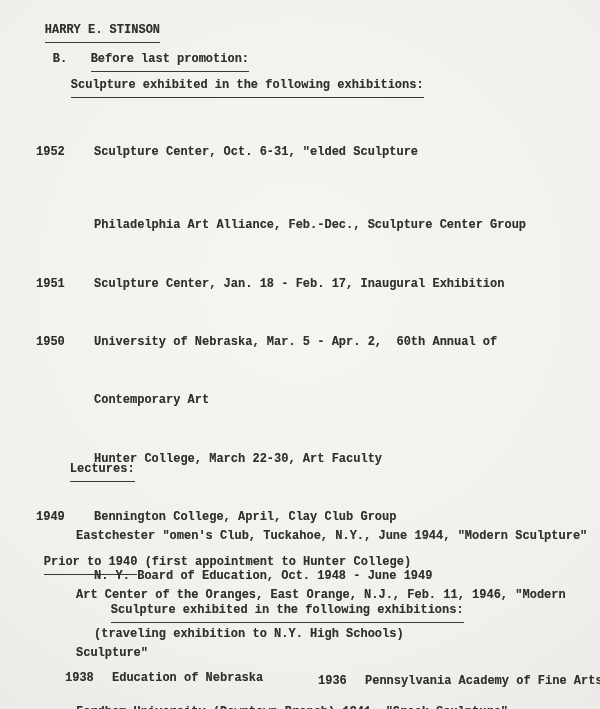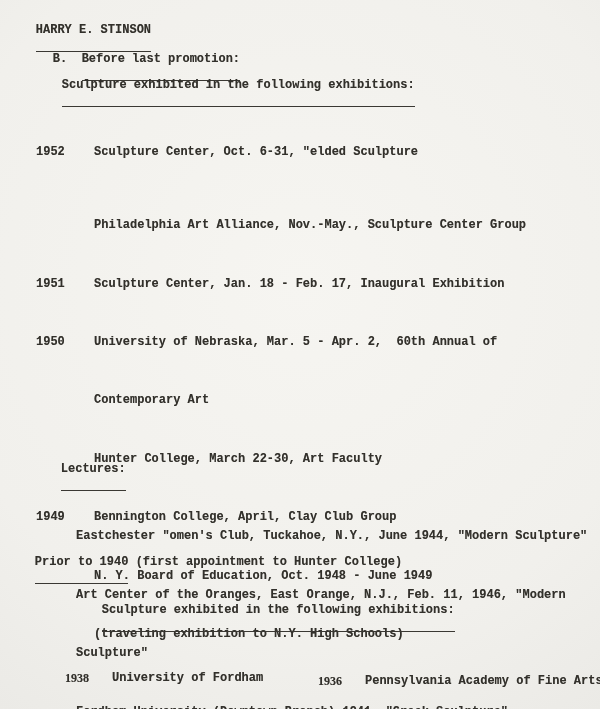--- a/index.html
+++ b/index.html
@@ -17,28 +17,29 @@
     color: #32302b;
     font-size: 12px;
     font-weight: bold;
     line-height: 14.6px;
     white-space: pre;
     text-shadow: 0 0 0.5px rgba(50,48,43,.45);
   }
   .abs { position: absolute; }
   .u {
     border-bottom: 1.4px solid #3a3833;
-    padding-bottom: 14px;
+    padding-bottom: 5px;
     display: inline-block;
     line-height: 13px;
+    margin-left: 9px;
   }
   .line { display: flex; height: 14.6px; gap: 11px; }
   .line .year { width: 29px; flex: 0 0 29px; }
   .mainlist .line .year { margin-right: 18px; }   
-  .botcol .line .year  { margin-right: 7px; font-family: Liberation Serif, serif; }     
+  .botcol .line .year  { margin-right: 7px; }     
   .rightcol .line .year { margin-right: 7px; }
   .text { flex: 1 1 auto; }
 </style>
 </head>
 <body>
 
 <div class="page">
 
   <div class="abs" style="left:7px; top:8px;">
     <span class="u">HARRY E. STINSON</span>
@@ -56,21 +57,21 @@
     
   
       <div class="line">
         <span class="year">1952</span>
         <span class="text">Sculpture Center, Oct. 6-31, "elded Sculpture</span>
       </div>
     
     
       <div class="line">
         <span class="year"></span>
-        <span class="text">Philadelphia Art Alliance, Nov.-May., Sculpture Center Group</span>
+        <span class="text">Philadelphia Art Alliance, Feb.-Dec., Sculpture Center Group</span>
       </div>
     
       <div class="line">
         <span class="year">1951</span>
         <span class="text">Sculpture Center, Jan. 18 - Feb. 17, Inaugural Exhibition</span>
       </div>
     
       <div class="line">
         <span class="year">1950</span>
         <span class="text">University of Nebraska, Mar. 5 - Apr. 2,  60th Annual of</span>
@@ -164,21 +165,21 @@
 
   <div class="abs" style="left:73px; top:588px;">
     <span class="u">Sculpture exhibited in the following exhibitions:</span>
   </div>
 
   <div class="abs botcol" style="left:65px; top:613px; width:250px;">
     
   
       <div class="line">
         <span class="year">1938</span>
-        <span class="text">University of Fordham</span>
+        <span class="text">Education of Nebraska</span>
       </div>
     
       
     
       
     
       
     
       
     

